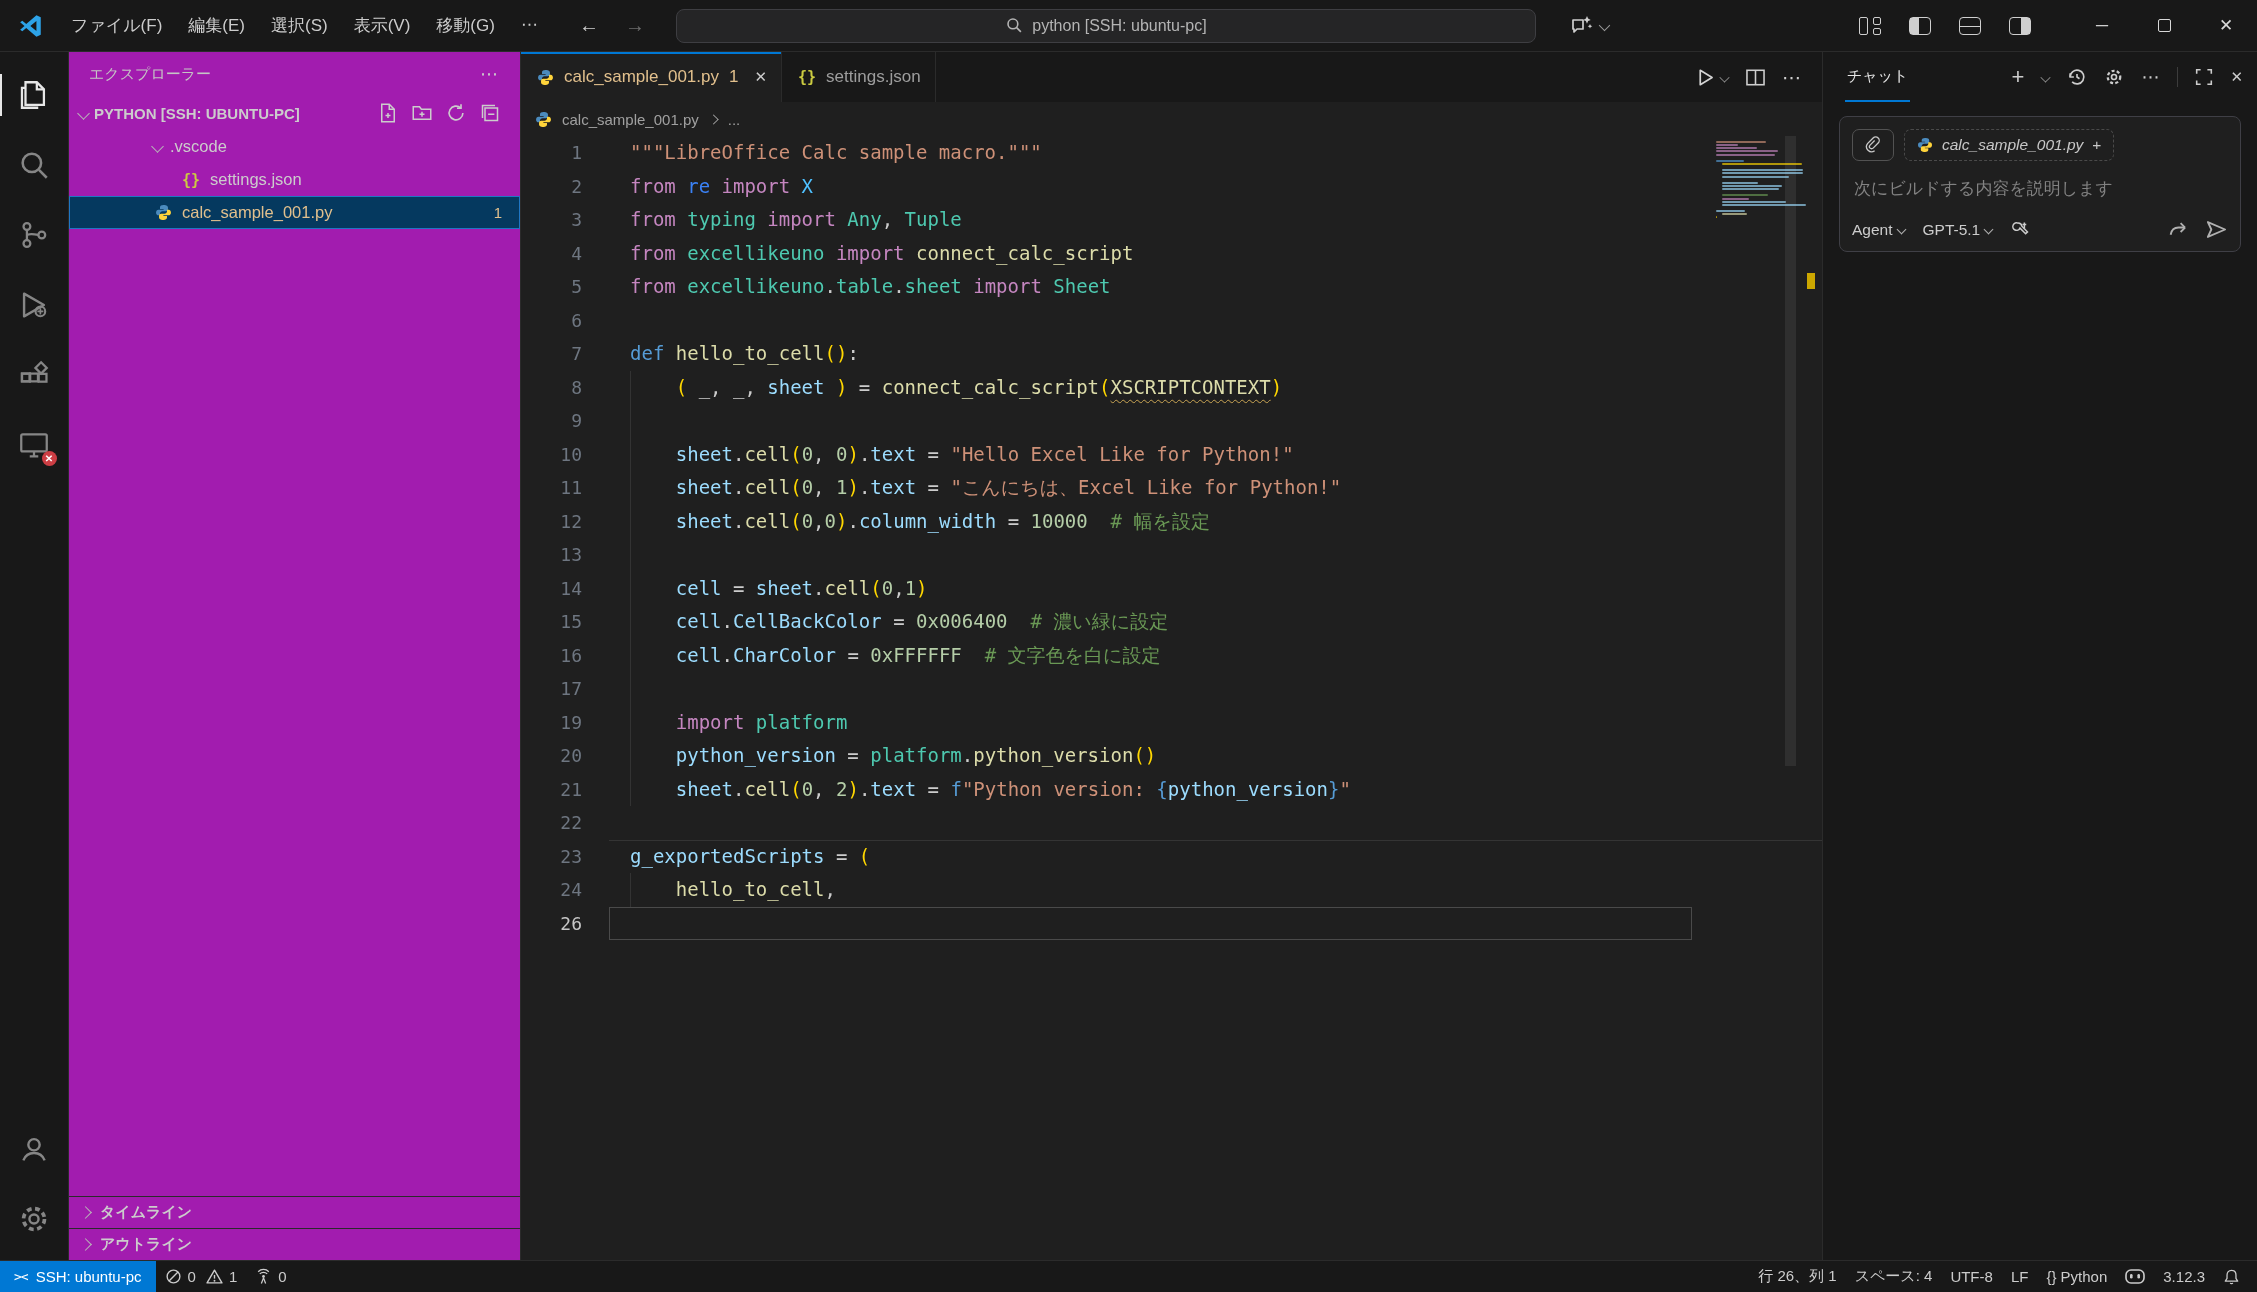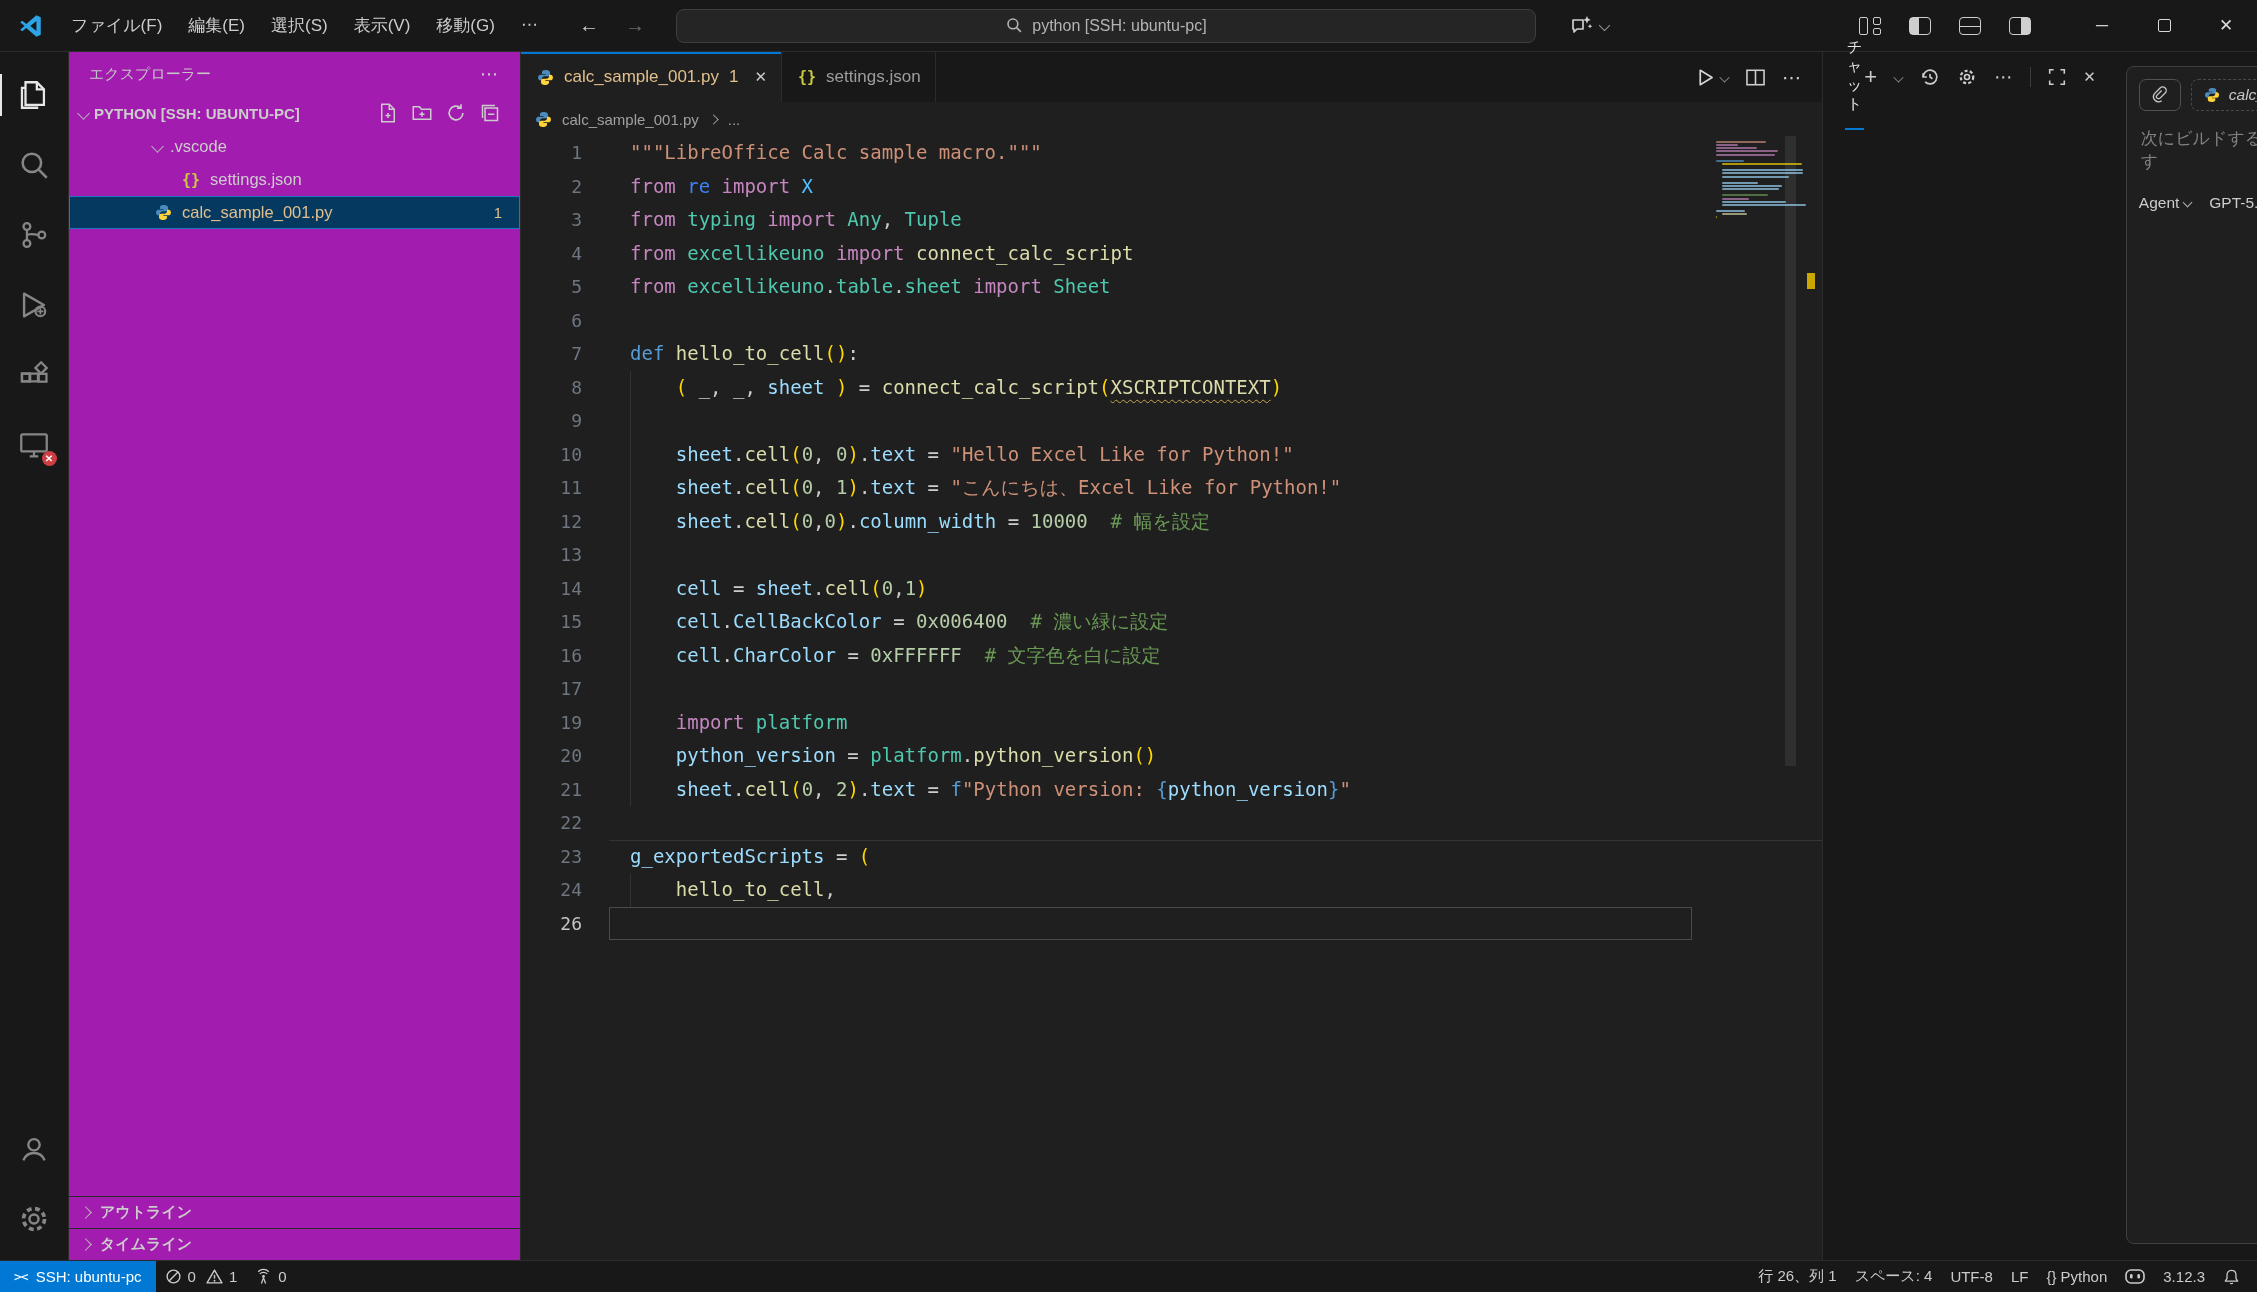--- a/index.html
+++ b/index.html
@@ -79,21 +79,21 @@
   .code-line.guide .lt::before { content:''; position:absolute; left:21px; top:0; bottom:0; border-left:1px solid #333333; }
   .code-line.current .lt::after { content:''; position:absolute; left:0; right:130px; top:0; bottom:0; border:1px solid #4a4a4a; }
   .code-line.rule-top .lt { box-shadow: inset 0 1px 0 #343434; }
   .squiggle { text-decoration: underline; text-decoration-style: wavy; text-decoration-color:#c9a554; text-underline-offset:5px; text-decoration-thickness:1px; }
   .minimap { position:absolute; top:5px; right:20px; width:86px; }
   .mm-line { height:2px; margin-bottom:1.15px; border-radius:1px; opacity:.65; }
   .ov-slider { position:absolute; top:0; right:26px; width:11px; height:630px; background:rgba(121,121,121,.18); }
   .ov-marker { position:absolute; top:137px; right:7px; width:8px; height:16px; background:#cca700; }
 
   
-  .chat { width:435px; background:#181818; border-left:1px solid #2b2b2b; display:flex; flex-direction:row; }
+  .chat { width:435px; background:#181818; border-left:1px solid #2b2b2b; display:flex; flex-direction:column; }
   .chat-header { height:50px; display:flex; align-items:center; padding:0 14px 0 22px; }
   .chat-tab { font-size:15px; color:#e7e7e7; padding:14px 2px; border-bottom:2px solid #0078d4; }
   .chat-actions { margin-left:auto; display:flex; align-items:center; gap:17px; color:#cccccc; }
   .chat-actions .sep { width:1px; height:20px; background:#3c3c3c; }
   .chat-body { flex:1; display:flex; flex-direction:column; align-items:center; justify-content:center; text-align:center; padding:0 26px; }
   .chat-welcome-icon { color:#c5c5c5; margin-bottom:26px; }
   .chat-title { font-size:28px; color:#e3e3e3; font-weight:600; line-height:1.45; max-width:380px; }
   .chat-sub { margin-top:26px; font-size:16.5px; color:#9d9d9d; line-height:1.6; max-width:390px; }
   .chat-link { color:#4daafc; }
   .chat-input { margin:14px 16px 16px 16px; border:1px solid #3f3f46; border-radius:8px; background:#1f1f1f; padding:12px 12px 10px 12px; }
@@ -283,25 +283,25 @@
                 <path fill="#FFD43B" d="M8.1 15c1.8 0 3.2-.8 3.2-2.2v-1.6H7.9v-.5h4.9c1.3 0 2.2-1.1 2.2-2.7s-.9-2.7-2.2-2.7h-1.5v1.5c0 1.3-1.1 2.4-2.4 2.4H5.7c-1 0-1.9.9-1.9 2v1.6C3.8 14.1 5.3 15 7.1 15z"></path>
               </svg>
             </span>
             <span>calc_sample_001.py</span>
             <span class="badge">1</span>
           </div>
         </div>
       <div class="sb-bottom">
         <div class="panel-h">
             <span class="chev"></span>
-            <span>アウトライン</span>
+            <span>タイムライン</span>
           </div>
         <div class="panel-h">
             <span class="chev"></span>
-            <span>タイムライン</span>
+            <span>アウトライン</span>
           </div>
       </div>
     </div>
 
     <div class="editor">
       <div class="tabsbar">
         <div id="tabs" style="display:flex;">
             <div class="tab active">
               <span>
                 <svg width="17" height="17" viewBox="0 0 16 16">

